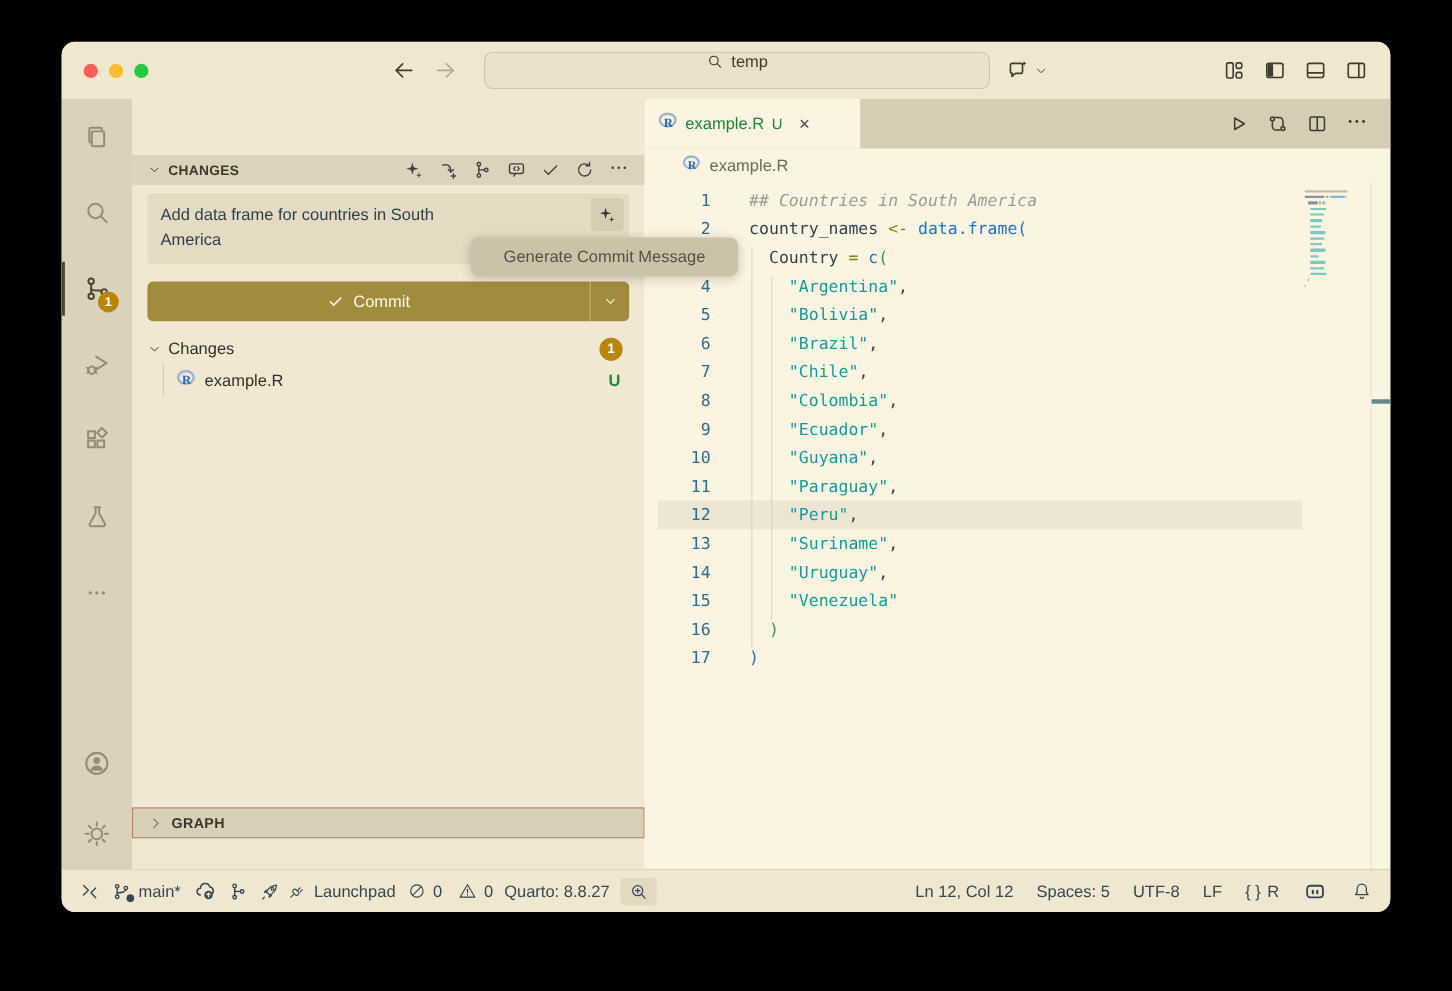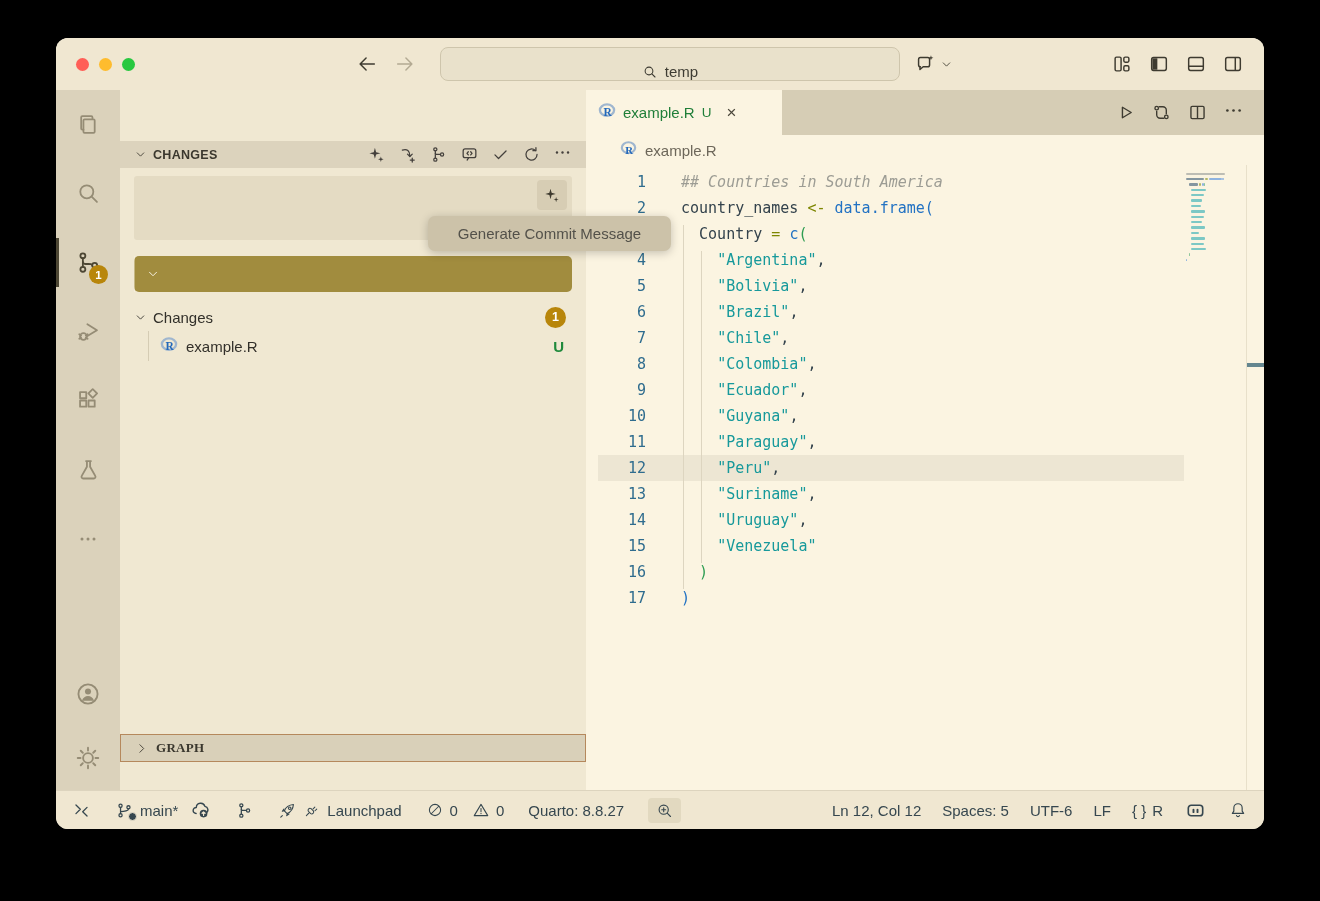--- a/index.html
+++ b/index.html
@@ -22,21 +22,21 @@
   svg.ic{fill:none;stroke:currentColor;stroke-width:1.6;stroke-linecap:round;stroke-linejoin:round;display:block;}
 
   
   .titlebar{position:relative;height:52px;background:var(--titlebar);}
   .lights{position:absolute;left:20px;top:0;height:52px;display:flex;align-items:center;gap:10px;}
   .light{width:13px;height:13px;border-radius:50%;}
   .light.red{background:#FF5F57;} .light.yellow{background:#FEBC2E;} .light.green{background:#28C840;}
   .nav-arrows{position:absolute;left:300px;top:0;height:52px;display:flex;align-items:center;gap:16px;color:var(--ink);}
   .nav-arrows .fwd{color:#B3AA93;}
   .searchbox{position:absolute;left:384px;top:9px;width:460px;height:34px;background:#E9E1CB;border:1px solid #CEC5AC;
-    border-radius:8px;display:flex;align-items:flex-end;justify-content:center;gap:7px;color:#3E3C33;font-size:15px;}
+    border-radius:8px;display:flex;align-items:flex-start;justify-content:center;gap:7px;color:#3E3C33;font-size:15px;}
   .chatgrp{position:absolute;left:858px;top:0;height:52px;display:flex;align-items:center;gap:4px;color:var(--ink);}
   .layout-icons{position:absolute;right:20px;top:0;height:52px;display:flex;align-items:center;gap:15px;color:var(--ink);}
 
   
   .body{position:relative;display:flex;height:700px;}
 
   
   .activitybar{position:relative;width:64px;background:var(--activity);display:flex;flex-direction:column;}
   .ab-item{position:relative;height:69px;display:flex;align-items:center;justify-content:center;color:var(--ink-dim);}
   .ab-item.active{color:#4C4633;}
@@ -65,21 +65,21 @@
   .commit-btn .split{width:36px;height:100%;border-left:1px solid rgba(252,248,236,.4);display:flex;align-items:center;justify-content:center;}
   .tree-section{position:absolute;left:0;right:0;top:213px;height:28px;display:flex;align-items:center;padding:0 20px 0 14px;color:#32302A;}
   .tree-section .lbl{font-size:15px;margin-left:6px;flex:1;}
   .tree-badge{width:21px;height:21px;border-radius:50%;background:var(--badge);color:#fff;font-size:12.5px;font-weight:600;
     display:flex;align-items:center;justify-content:center;}
   .tree-file{position:absolute;left:0;right:0;top:241px;height:30px;display:flex;align-items:center;padding:0 22px 0 40px;color:#33302A;font-size:15px;}
   .tree-file .name{margin-left:8px;flex:1;}
   .tree-file .gitU{color:#208A3C;font-weight:600;}
   .tree-guide{position:absolute;left:28px;top:241px;height:30px;width:1px;background:#D5CCB4;}
   .panel-row{position:absolute;left:0;right:0;height:28px;background:#D9D0B9;display:flex;align-items:center;
-    padding:0 14px;color:#3A372E;font-family:Liberation Serif, serif;}
+    padding:0 14px;color:#3A372E;}
   .panel-row .lbl{font-size:13px;font-weight:700;letter-spacing:.3px;margin-left:8px;}
   .panel-graph{top:644px;border:1px solid #B5885C;}
   .panel-gitlens{top:675px;height:25px;}
 
   
   .editorcol{position:relative;flex:1;background:var(--editor);display:flex;flex-direction:column;}
   .tabbar{height:45px;background:var(--tabbar);display:flex;align-items:stretch;}
   .tab{width:196px;background:var(--editor);display:flex;align-items:center;padding:0 12px;gap:7px;}
   .tab .tlabel{font-size:15px;color:var(--green);}
   .tab .tdirty{font-size:13.5px;color:var(--green);}
@@ -106,21 +106,21 @@
 
   
   .tooltip{position:absolute;left:372px;top:178px;width:243px;height:35px;background:var(--tooltip);border-radius:7px;
     box-shadow:0 2px 10px rgba(0,0,0,.22);display:flex;align-items:center;justify-content:center;
     color:#53514A;font-size:15px;z-index:40;}
 
   
   .statusbar{position:relative;height:39px;background:var(--statusbar);border-top:1px solid #DDD4BE;
     display:flex;align-items:center;color:var(--slate);font-size:15px;padding:0 16px;}
   .st-item{display:flex;align-items:center;gap:6px;white-space:nowrap;}
-  .st-left{display:flex;align-items:center;gap:24px;text-align:center;}
+  .st-left{display:flex;align-items:center;gap:10px;text-align:center;}
   .st-right{margin-left:auto;display:flex;align-items:center;gap:21px;}
   .st-box{background:#E2D9C0;border-radius:4px;padding:3px 7px;}
   .branch-decor{position:relative;}
   .branch-dot{position:absolute;right:-3px;bottom:-1px;width:9px;height:9px;border-radius:50%;background:var(--slate);border:1.5px solid var(--statusbar);}
 </style>
 </head>
 <body>
 
 <div class="stage">
 <div class="window">
@@ -318,29 +318,38 @@
                   <g fill="#44403C">
                     <circle cx="5" cy="12" r="1.5"></circle>
                     <circle cx="12" cy="12" r="1.5"></circle>
                     <circle cx="19" cy="12" r="1.5"></circle>
                   </g>
                 </svg></span>
         </span>
       </div>
 
       <div class="commit-input">
+        <div class="txt">Add data frame for countries in South America</div>
         <span class="sparkle-btn">
               <svg class="ic" width="18" height="18" viewBox="0 0 24 24">
                 <path d="M10 3.5 11.5 9 17 10.5 11.5 12 10 17.5 8.5 12 3 10.5 8.5 9z" fill="currentColor" stroke="none"></path>
                 <path d="m17.5 14.5.8 2.7 2.7.8-2.7.8-.8 2.7-.8-2.7-2.7-.8 2.7-.8z" fill="currentColor" stroke="none"></path>
               </svg>
             </span>
       </div>
 
       <div class="commit-btn">
+        <span class="main">
+          <span>
+                <svg class="ic" width="16" height="16" viewBox="0 0 24 24" style="stroke-width:2.2">
+                  <path d="m5 12.5 4.5 4.5L19 7.5"></path>
+                </svg>
+              </span>
+          <span>Commit</span>
+        </span>
         <span class="split">
               <svg class="ic" width="14" height="14" viewBox="0 0 24 24">
                 <path d="m6 9 6 6 6-6"></path>
               </svg>
             </span>
       </div>
 
       <div class="tree-section">
         <span>
               <svg class="ic" width="13" height="13" viewBox="0 0 24 24">
@@ -592,21 +601,21 @@
       <span class="st-item st-box">
             <svg class="ic" width="19" height="19" viewBox="0 0 24 24" style="stroke-width:1.4">
               <circle cx="11" cy="11" r="5.8"></circle>
               <path d="m15.4 15.4 4.2 4.2M11 8.5v5M8.5 11h5"></path>
             </svg>
           </span>
     </div>
     <div class="st-right">
       <span class="st-item">Ln 12, Col 12</span>
       <span class="st-item">Spaces: 5</span>
-      <span class="st-item">UTF-6</span>
+      <span class="st-item">UTF-8</span>
       <span class="st-item">LF</span>
       <span class="st-item">
         <span>{ }</span>
         <span>R</span>
       </span>
       <span class="st-item">
             <svg class="ic" width="23" height="23" viewBox="0 0 24 24" style="stroke-width:1.7">
               <path d="M7.5 6.5h9a3 3 0 0 1 3 3v5a3 3 0 0 1-3 3h-9a3 3 0 0 1-3-3v-5a3 3 0 0 1 3-3z"></path>
               <rect x="8.9" y="10.3" width="2" height="4.4" rx="1" fill="currentColor" stroke="none"></rect>
               <rect x="13.1" y="10.3" width="2" height="4.4" rx="1" fill="currentColor" stroke="none"></rect>

